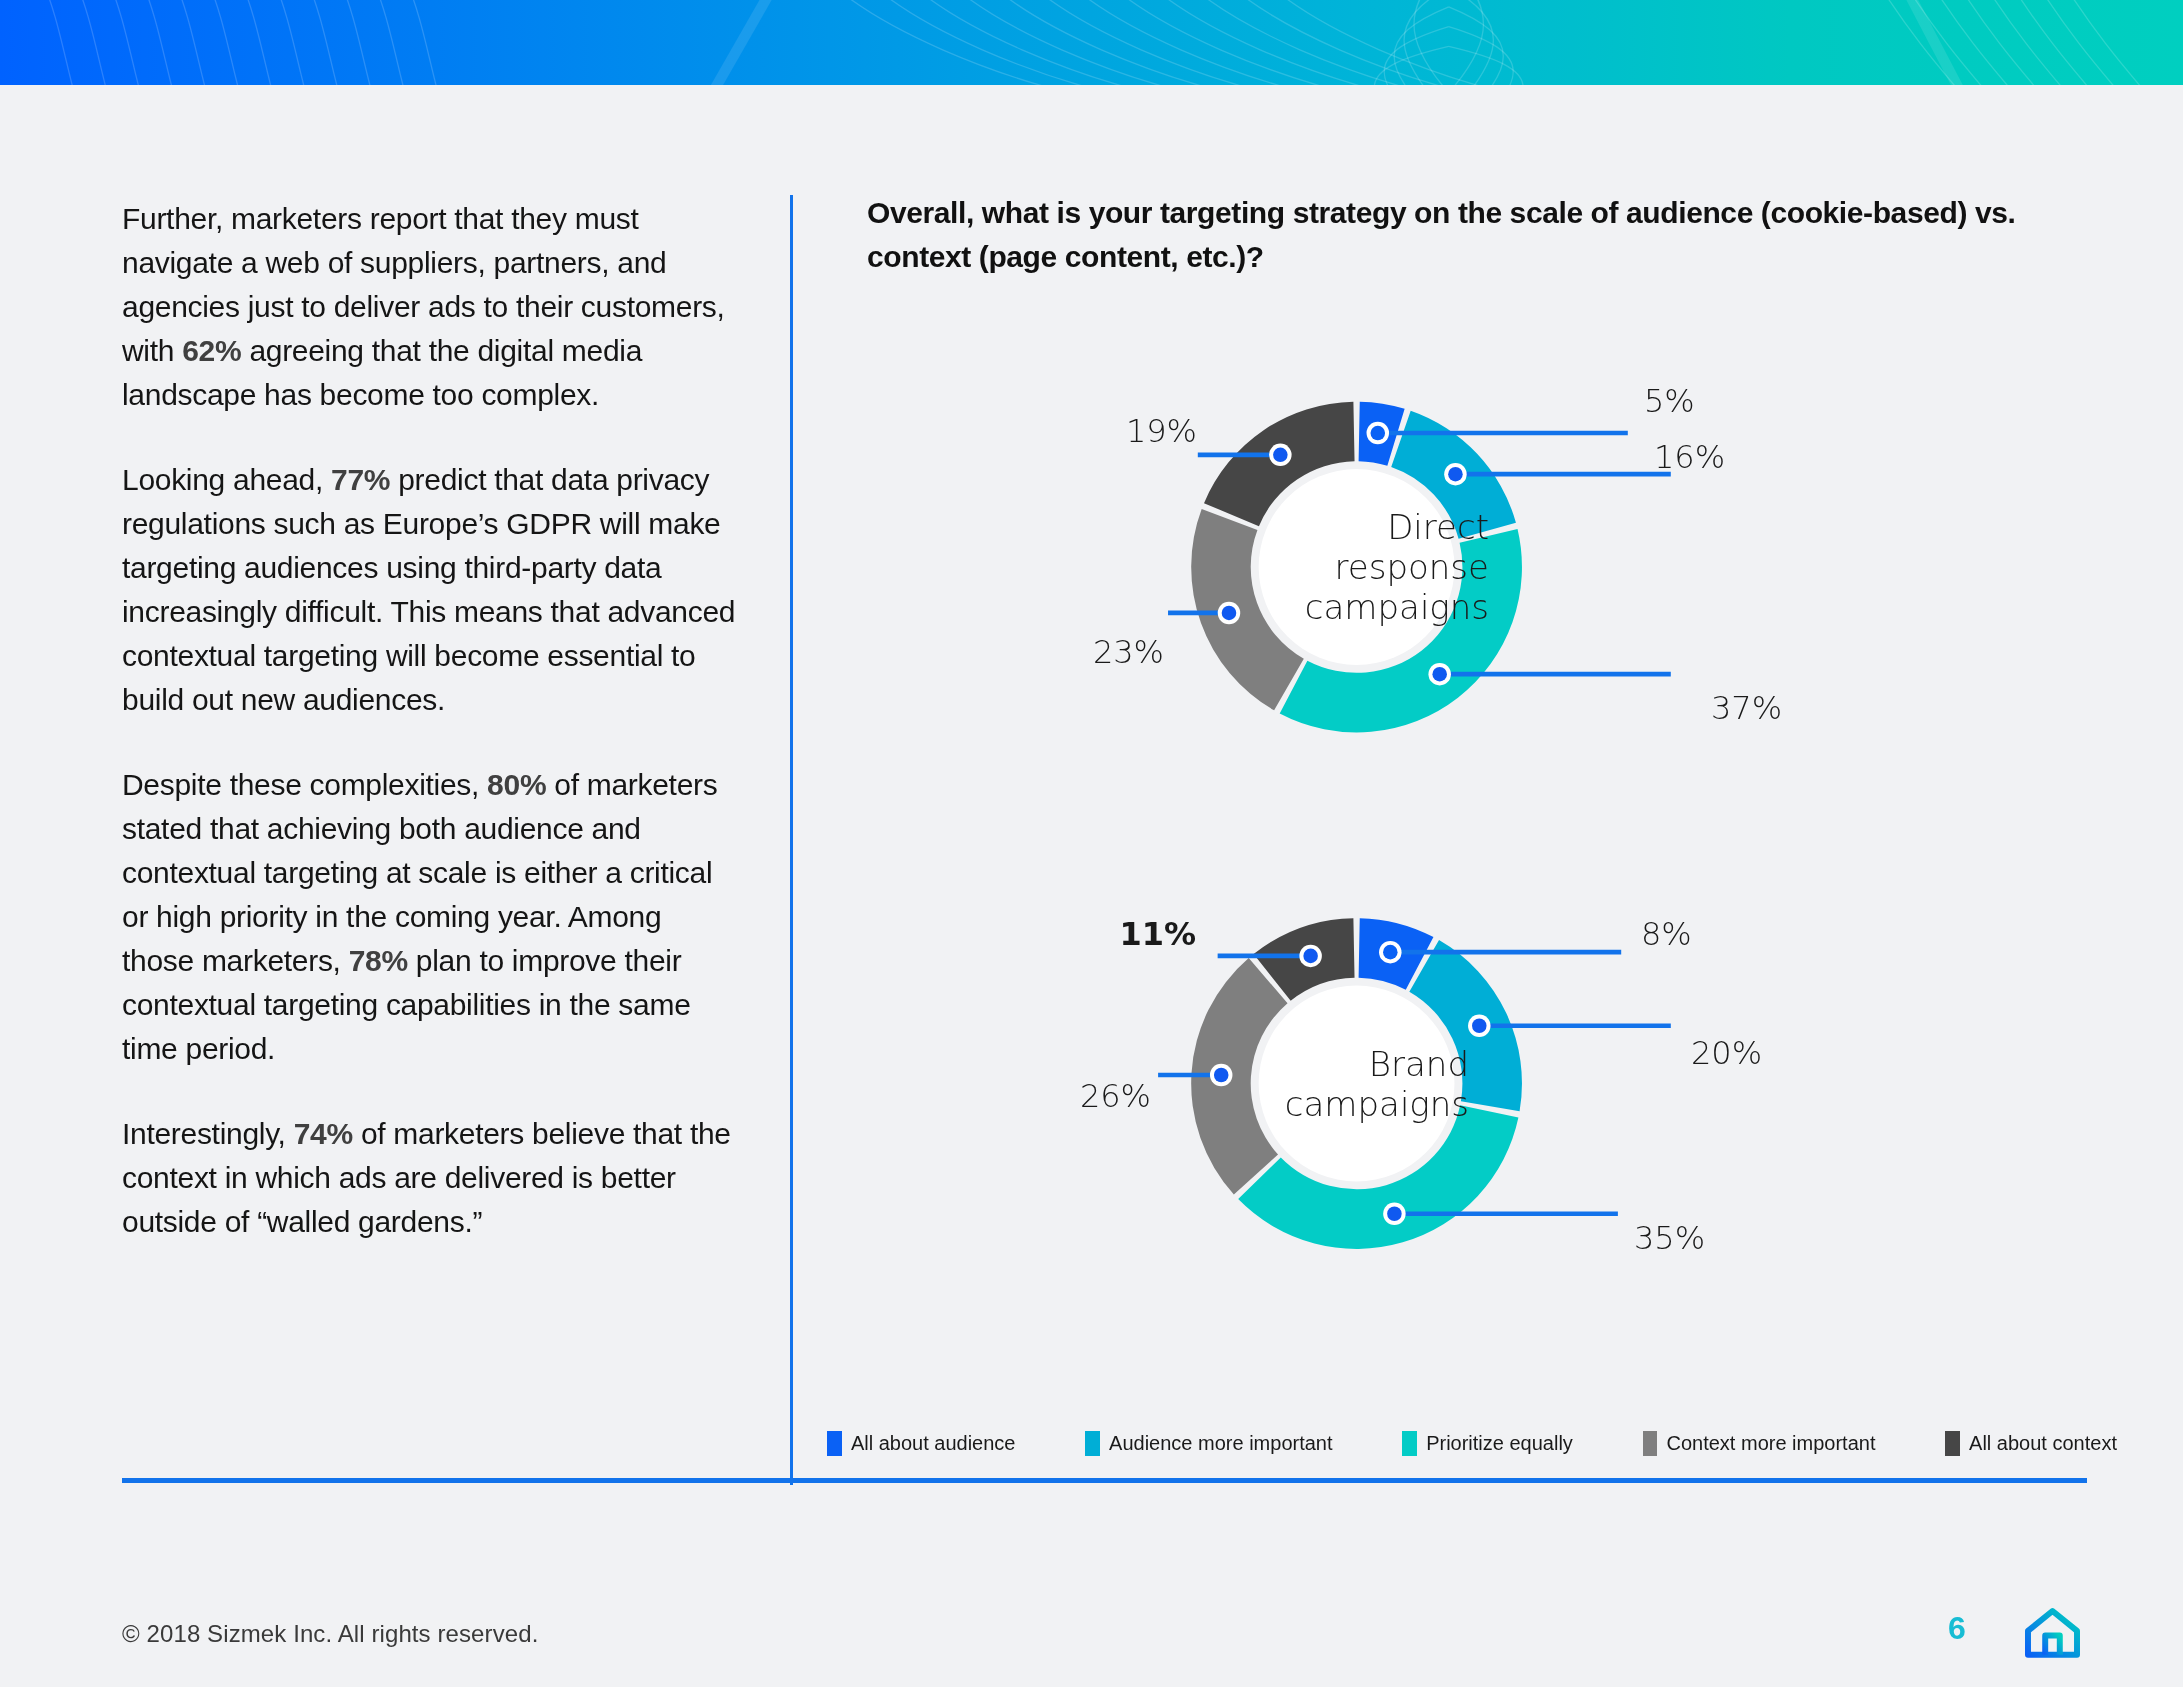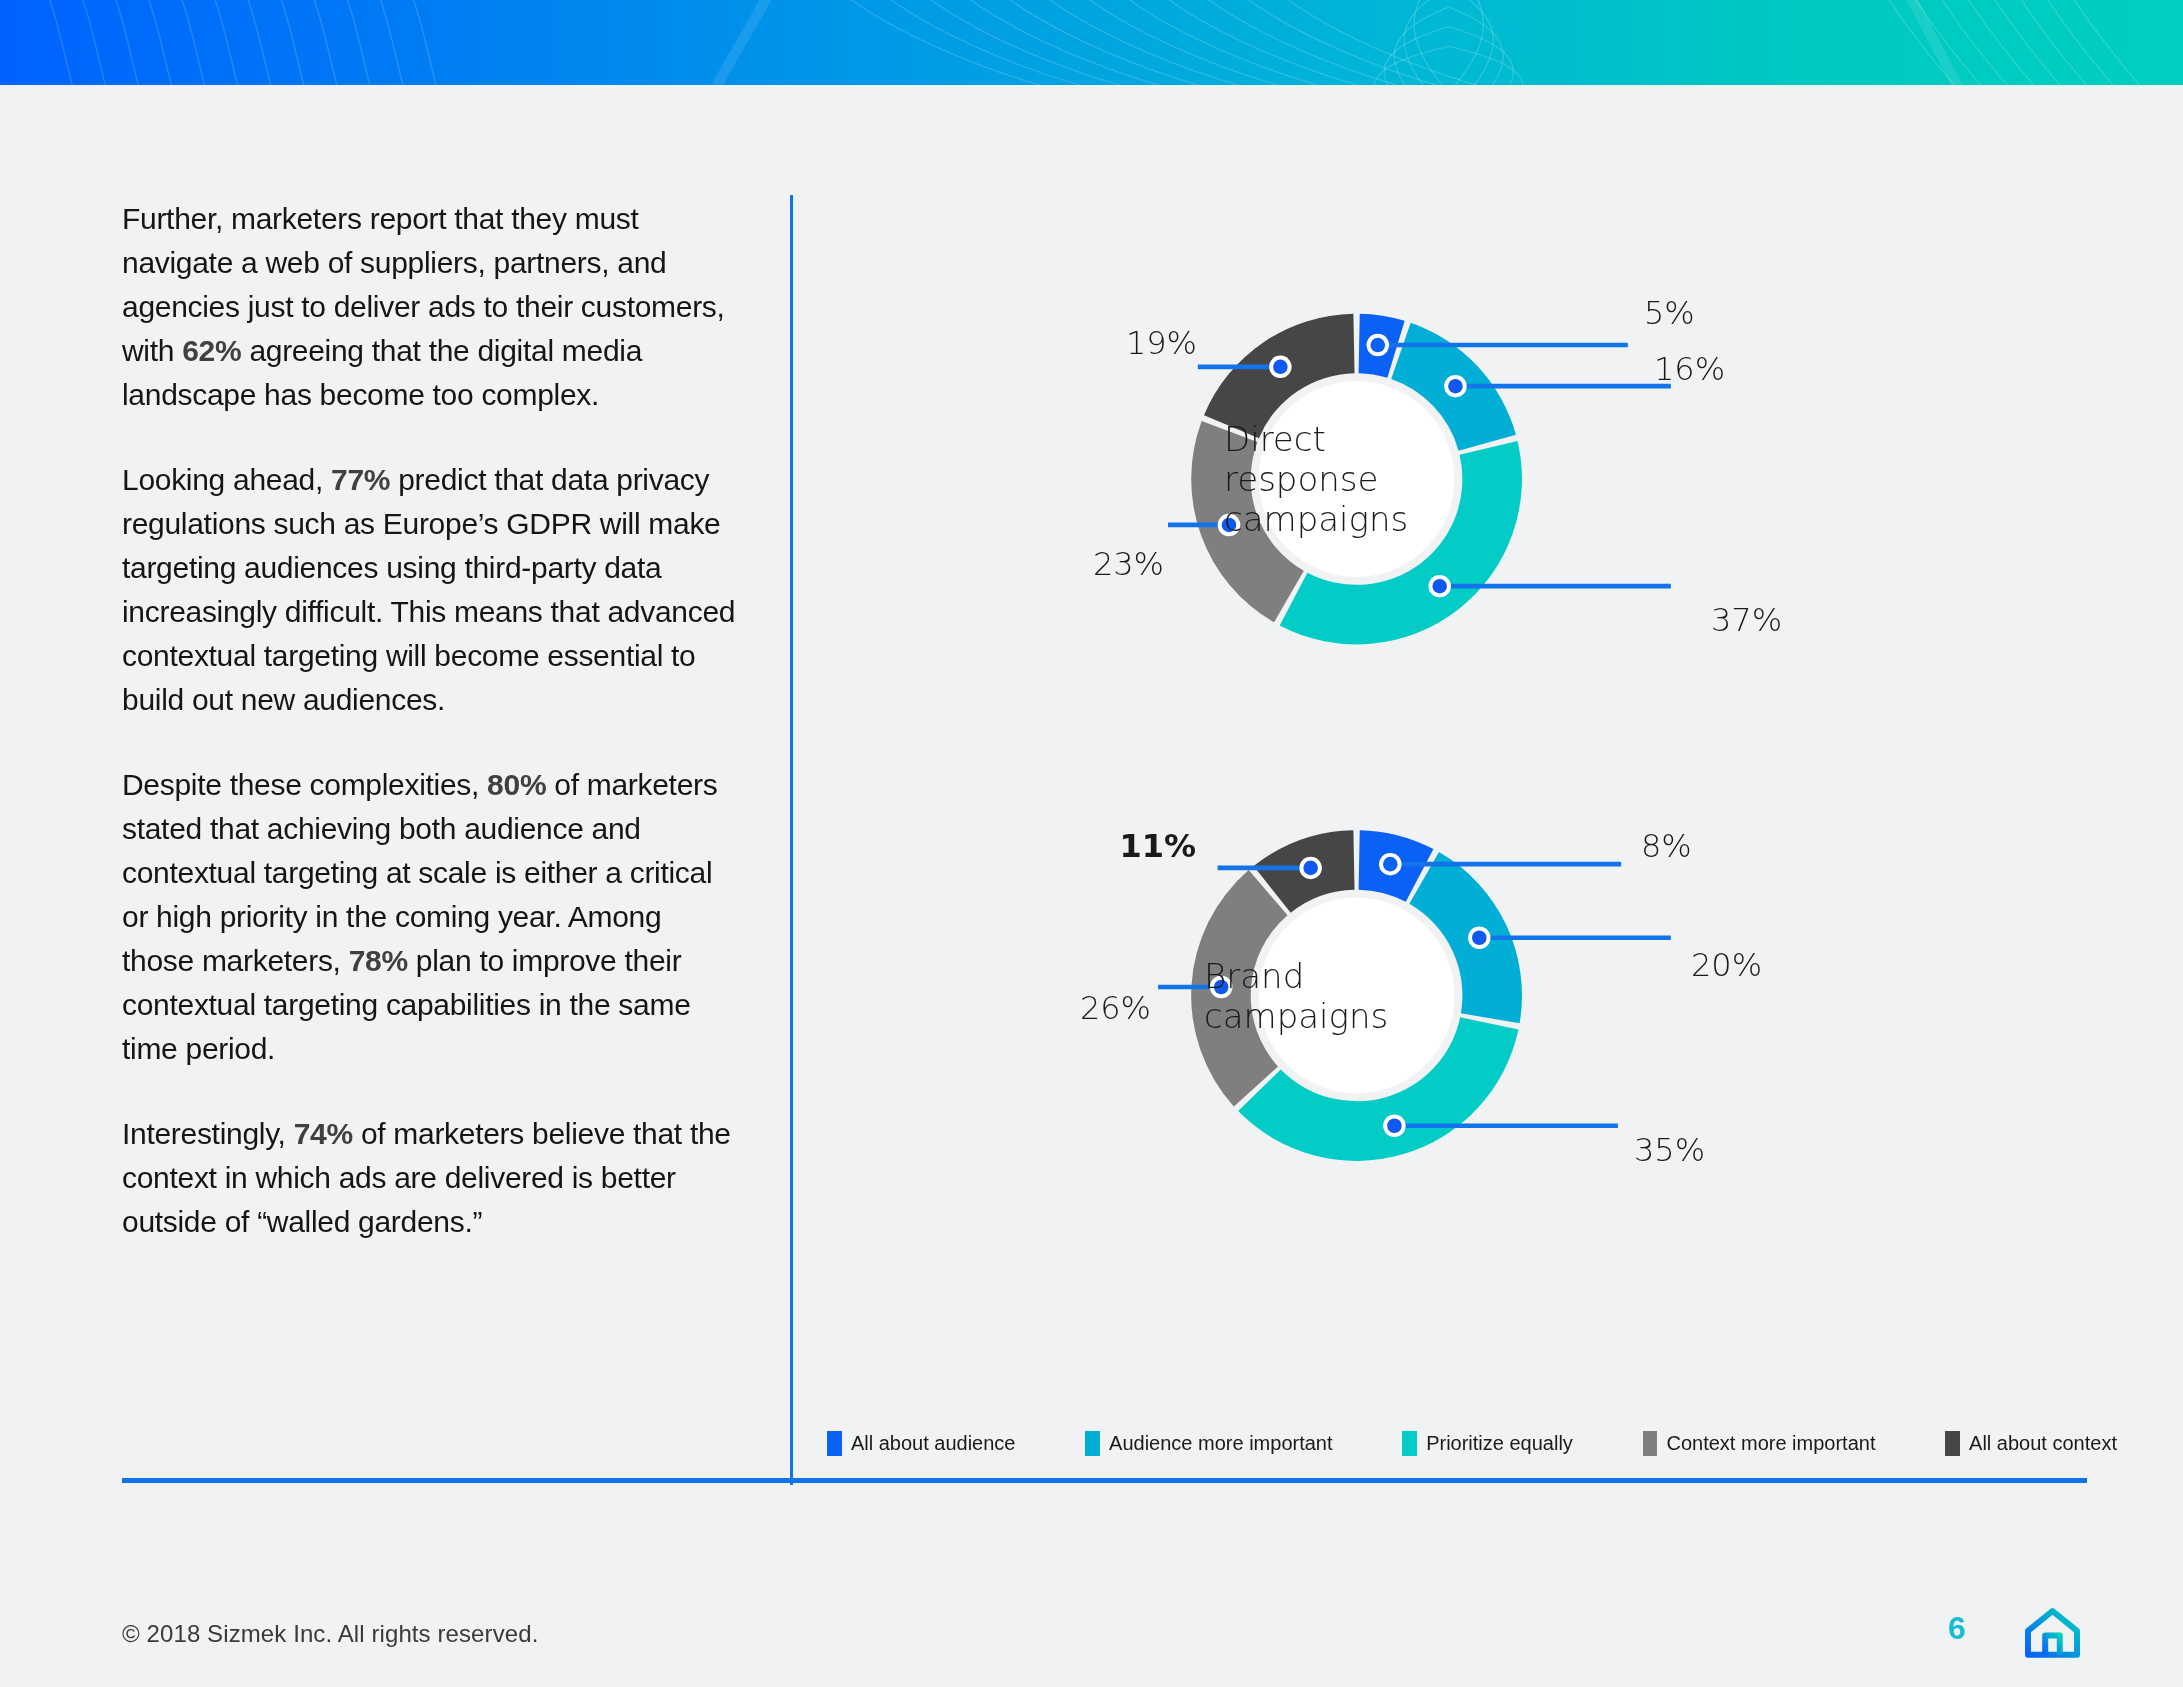--- a/index.html
+++ b/index.html
@@ -46,21 +46,21 @@
   .donut-wrap.second{height:503px;}
   .donut-svg{position:absolute;left:0;top:0;}
   .pct-label{
     position:absolute;font-size:32px;color:#1a1a1a;
     font-family:"DejaVu Sans", sans-serif;font-weight:300;
     white-space:nowrap;
   }
   .pct-label.right{text-align:left;}
   .pct-label.left{text-align:right;}
   .center-label{
-    position:absolute;text-align:left;
+    position:absolute;text-align:right;
     font-family:"DejaVu Sans", sans-serif;font-weight:300;
     font-size:34px;line-height:40px;color:#1a1a1a;
     white-space:pre-line;
   }
   
   .legend{
     position:absolute;left:827px;top:1346px;width:1290px;
     display:flex;align-items:center;justify-content:space-between;
   }
   .legend-item{display:flex;align-items:center;}
@@ -141,20 +141,21 @@
 
   <div class="text-col">
     <p id="para-1"><span>Further, marketers report that they must navigate a web of suppliers, partners, and agencies just to deliver ads to their customers, with </span><span class="hl">62%</span><span> agreeing that the digital media landscape has become too complex.</span></p>
     <p id="para-2"><span>Looking ahead, </span><span class="hl">77%</span><span> predict that data privacy regulations such as Europe’s GDPR will make targeting audiences using third-party data increasingly difficult. This means that advanced contextual targeting will become essential to build out new audiences.</span></p>
     <p id="para-3"><span>Despite these complexities, </span><span class="hl">80%</span><span> of marketers stated that achieving both audience and contextual targeting at scale is either a critical or high priority in the coming year. Among those marketers, </span><span class="hl">78%</span><span> plan to improve their contextual targeting capabilities in the same time period.</span></p>
     <p id="para-4"><span>Interestingly, </span><span class="hl">74%</span><span> of marketers believe that the context in which ads are delivered is better outside of “walled gardens.”</span></p>
   </div>
 
   <div class="chart-col">
 
+    <div class="chart-title">Overall, what is your targeting strategy on the scale of audience (cookie-based) vs. context (page content, etc.)?</div>
 
     <div class="donut-wrap" style="margin-top:30px;">
       <svg class="donut-svg" width="1257" height="516" viewBox="0 0 1900 780">
         <g id="donut1-slices">
             <path d="M744.7993605999225 140.04607196958895 A250 250 0 0 1 812.6755483995631 150.79660398559815 L786.5123509757204 236.9098265507828 A160 160 0 0 0 743.0715907839503 230.02948606053693 Z" fill="#0a61f5"></path>
             <path d="M821.8044747447759 153.7627719606173 A250 250 0 0 1 980.9076133021557 323.1904059804358 L894.1808725133797 347.2418598274789 A160 160 0 0 0 792.3548638366566 238.80817405479507 Z" fill="#00aed6"></path>
             <path d="M983.294718194272 332.4875657029738 A250 250 0 0 1 623.7894885688452 611.348406438604 L665.625272684061 531.6629801207066 A160 160 0 0 0 895.7086196443341 353.19204204990325 Z" fill="#03ccc6"></path>
             <path d="M615.3780650615425 606.7241872339008 A250 250 0 0 1 505.8319526879006 302.4481546851332 L590.1324497202563 333.9668189984852 A160 160 0 0 0 660.2419616393872 528.7034798296966 Z" fill="#7f7f7f"></path>
             <path d="M509.3654776359384 293.52348941892024 A250 250 0 0 1 735.2006394000774 140.04607196958895 L736.9284092160495 230.02948606053693 A160 160 0 0 0 592.3939056870006 328.2550332281089 Z" fill="#464646"></path>
           </g>

